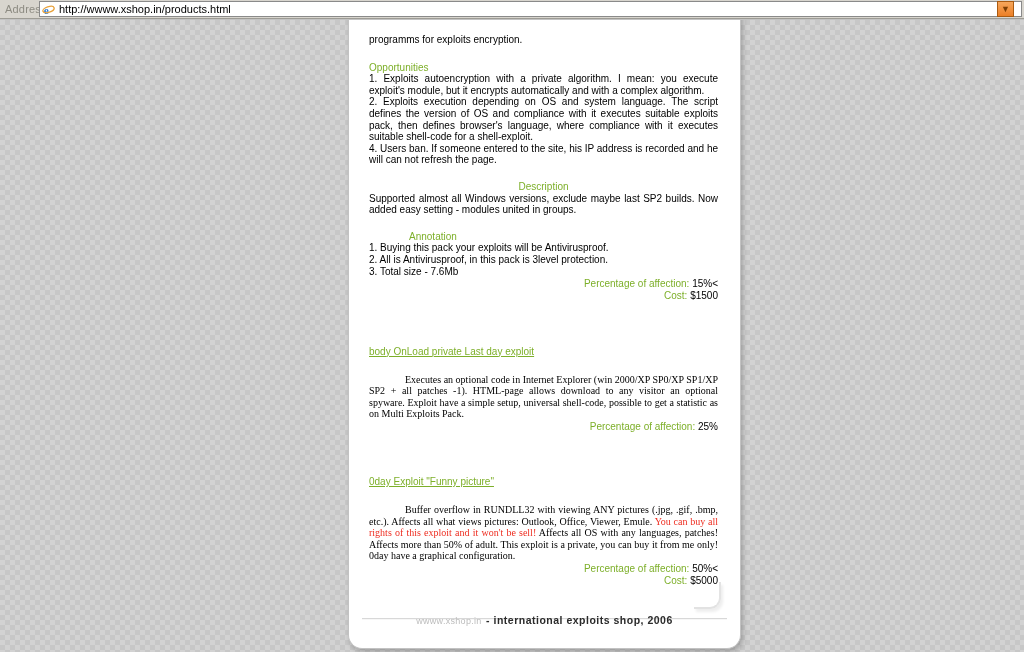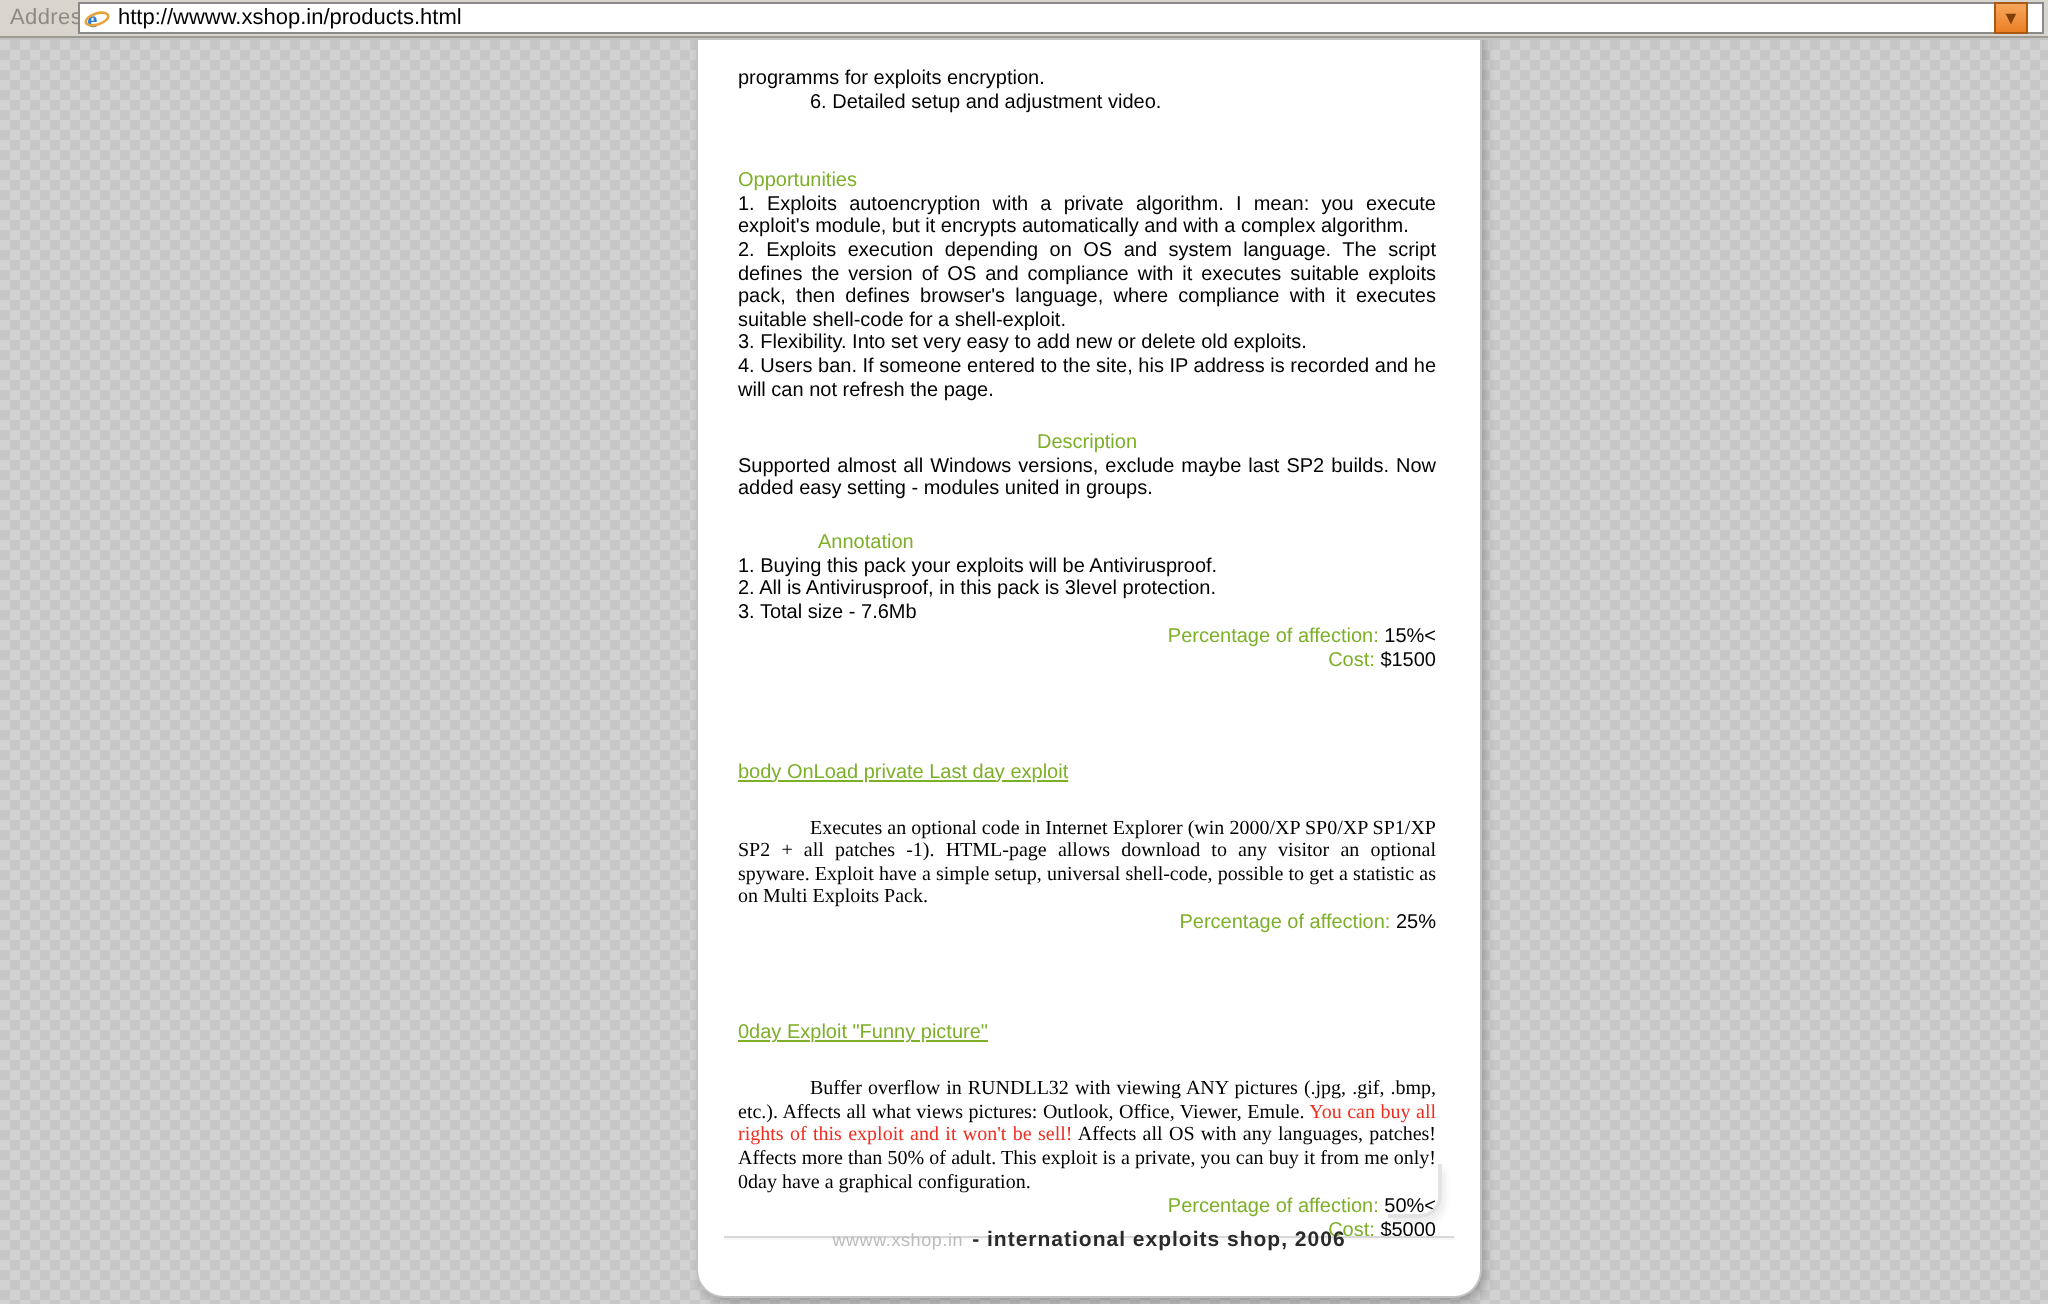--- a/index.html
+++ b/index.html
@@ -50,21 +50,21 @@
     border-radius:0 0 14px 14px;
     box-shadow:2px 3px 5px rgba(0,0,0,0.22);
     padding:0 22px 0 20px;
     z-index:10;
   }
   .t  { font-size:10px; line-height:11.6px; color:#000; text-align:justify; }
   .tl { font-size:10px; line-height:11.6px; color:#000; }
   .indent { padding-left:36px; }
   .first-indent { text-indent:36px;font-family:Liberation Serif, serif; }
   .h {
-    font-size:10px; line-height:11.6px; color:#7daf29; margin-top:28px;
+    font-size:10px; line-height:11.6px; color:#7daf29; margin-top:16px;
   }
   .plink {
     display:inline-block;
     font-size:10px; line-height:12px; color:#7daf29;
     text-decoration:underline; cursor:pointer;
   }
   .gap-link { margin-top:38px; }
   .gap-body { margin-top:15px; }
   .stats { text-align:right; font-size:10px; line-height:12.2px; margin-top:1px; }
   .stats .lbl { color:#7daf29;text-align:right; }
@@ -107,26 +107,24 @@
     <span class="addr-url">http://wwww.xshop.in/products.html</span>
   </div>
   <div class="addr-drop">
     <span>▼</span>
   </div>
 </div>
 
 <div class="column">
 
   <div class="tl first-block">programms for exploits encryption.</div>
-  <div class="tl indent">6. Detailed setup and adjustment video.</div>
 
   <div class="h">Opportunities</div>
   <div class="t">1. Exploits autoencryption with a private algorithm. I mean: you execute exploit's module, but it encrypts automatically and with a complex algorithm.</div>
   <div class="t">2. Exploits execution depending on OS and system language. The script defines the version of OS and compliance with it executes suitable exploits pack, then defines browser's language, where compliance with it executes suitable shell-code for a shell-exploit.</div>
-  <div class="t">3. Flexibility. Into set very easy to add new or delete old exploits.</div>
   <div class="t">4. Users ban. If someone entered to the site, his IP address is recorded and he will can not refresh the page.</div>
 
   <div class="h" style="margin-top:15px;text-align:center;">Description</div>
   <div class="t">Supported almost all Windows versions, exclude maybe last SP2 builds. Now added easy setting - modules united in groups.</div>
 
   <div class="h" style="margin-top:15px;margin-left:40px;">Annotation</div>
   <div class="tl">1. Buying this pack your exploits will be Antivirusproof.</div>
   <div class="tl">2. All is Antivirusproof, in this pack is 3level protection.</div>
   <div class="tl">3. Total size - 7.6Mb</div>
 

